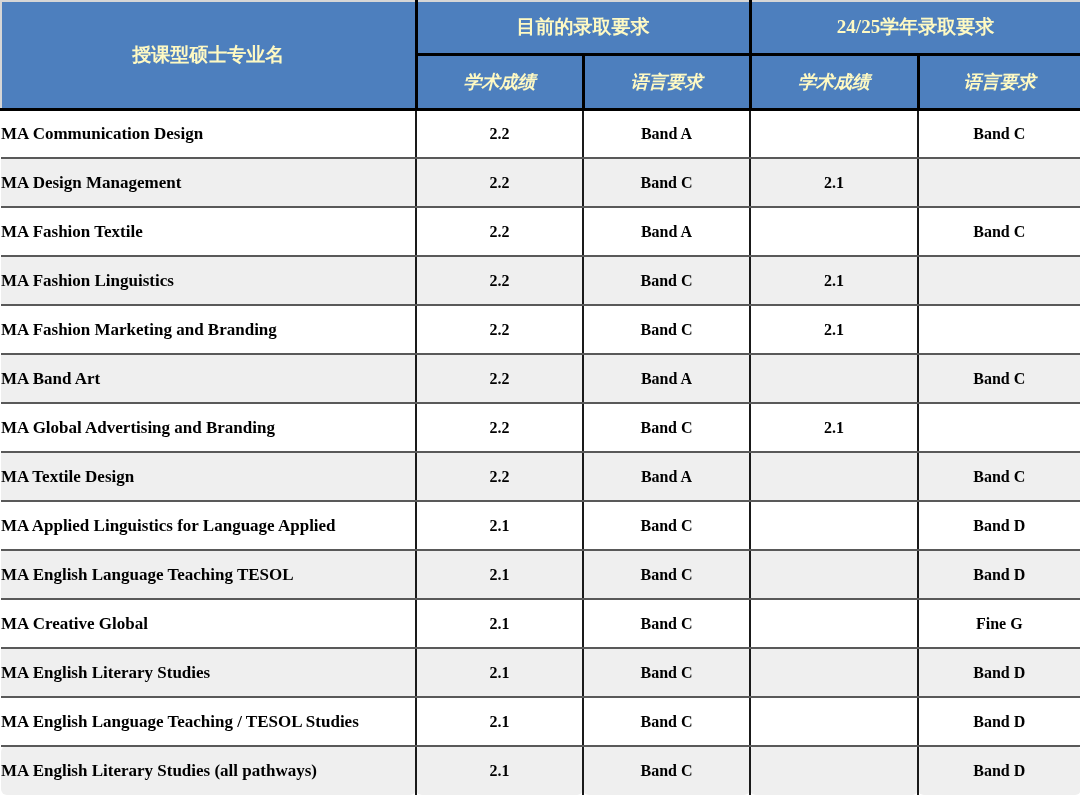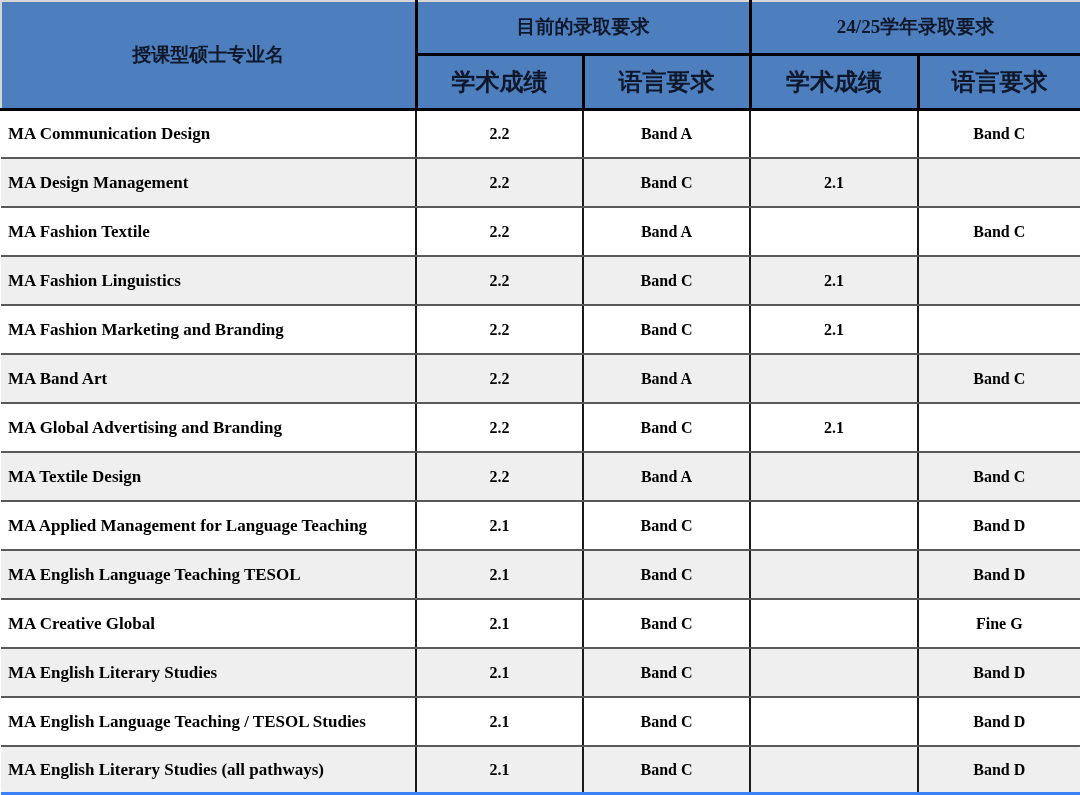--- a/index.html
+++ b/index.html
@@ -10,59 +10,58 @@
     font-family: "Liberation Serif", "DejaVu Serif", serif;
   }
   table.req-table {
     width: 1080px;
     border-collapse: collapse;
     table-layout: fixed;
   }
   
   thead th {
     background: #4d7fbe;
-    color: #0f172a;
+    color: #fef9c3;
     font-weight: bold;
     font-size: 19px;
     text-align: center;
     vertical-align: middle;
     border: 3px solid #000000;
     padding: 0;
   }
   thead tr.group-row { height: 53px; }
   thead tr.sub-row   { height: 55px; }
   thead th.program-head { font-size: 19px; margin-left: 20px; }
   thead th.edge-top    { border-top: 2px solid #d6d6d6; }
   thead th.edge-left   { border-left: 2px solid #d6d6d6; }
   thead th.edge-right  { border-right: 3px solid #eab308; }
-  thead tr.sub-row th  { font-size: 24px; }
+  thead tr.sub-row th  { font-size: 18px; font-style: italic; }
   
   tbody tr { height: 49px; }
   tbody tr:nth-child(even) td { background: #efefef; }
   tbody tr:nth-child(odd)  td { background: #ffffff; }
   tbody td {
     font-weight: bold;
     color: #000000;
     font-size: 16px;
     text-align: center;
     vertical-align: middle;
     border-left: 2px solid #1a1a1a;
     border-bottom: 2px solid #595959;
     padding: 0;
     overflow: hidden;
     white-space: nowrap;
   }
   tbody td.program-cell {
     text-align: left;
-    padding-left: 7px;
     font-size: 17px;
     border-left: none;
   }
   tbody td:last-child { border-right: 3px solid #000000; }
-  tbody tr:last-child td { border-bottom: 6px solid #3b82f6; border-radius: 6px; }
+  tbody tr:last-child td { border-bottom: 1px solid #3b82f6; border-radius: 6px; }
 </style>
 </head>
 <body>
 
 <table class="req-table">
   <colgroup>
     <col style="width:415px">
     <col style="width:167px">
     <col style="width:167px">
     <col style="width:168px">
@@ -132,21 +131,21 @@
         <td></td>
       </tr>
       <tr>
         <td class="program-cell">MA Textile Design</td>
         <td>2.2</td>
         <td>Band A</td>
         <td></td>
         <td>Band C</td>
       </tr>
       <tr>
-        <td class="program-cell">MA Applied Management for Language Teaching</td>
+        <td class="program-cell">MA Applied Linguistics for Language Applied</td>
         <td>2.1</td>
         <td>Band C</td>
         <td></td>
         <td>Band D</td>
       </tr>
       <tr>
         <td class="program-cell">MA English Language Teaching TESOL</td>
         <td>2.1</td>
         <td>Band C</td>
         <td></td>

